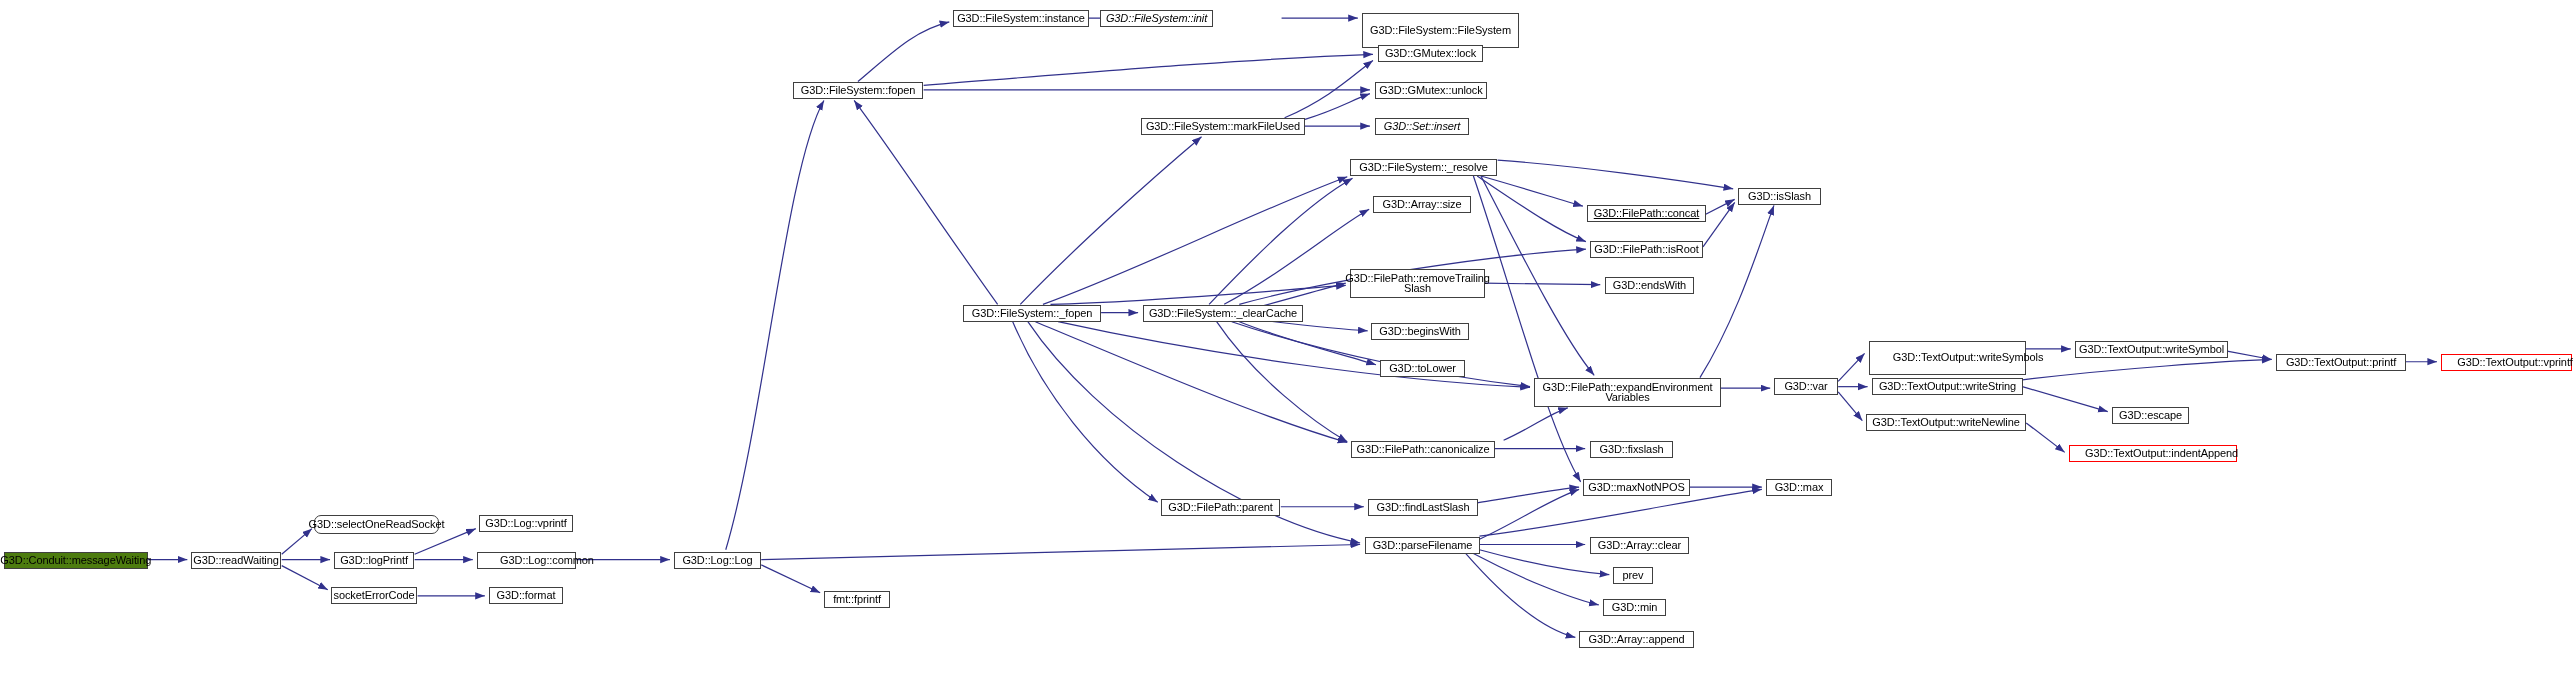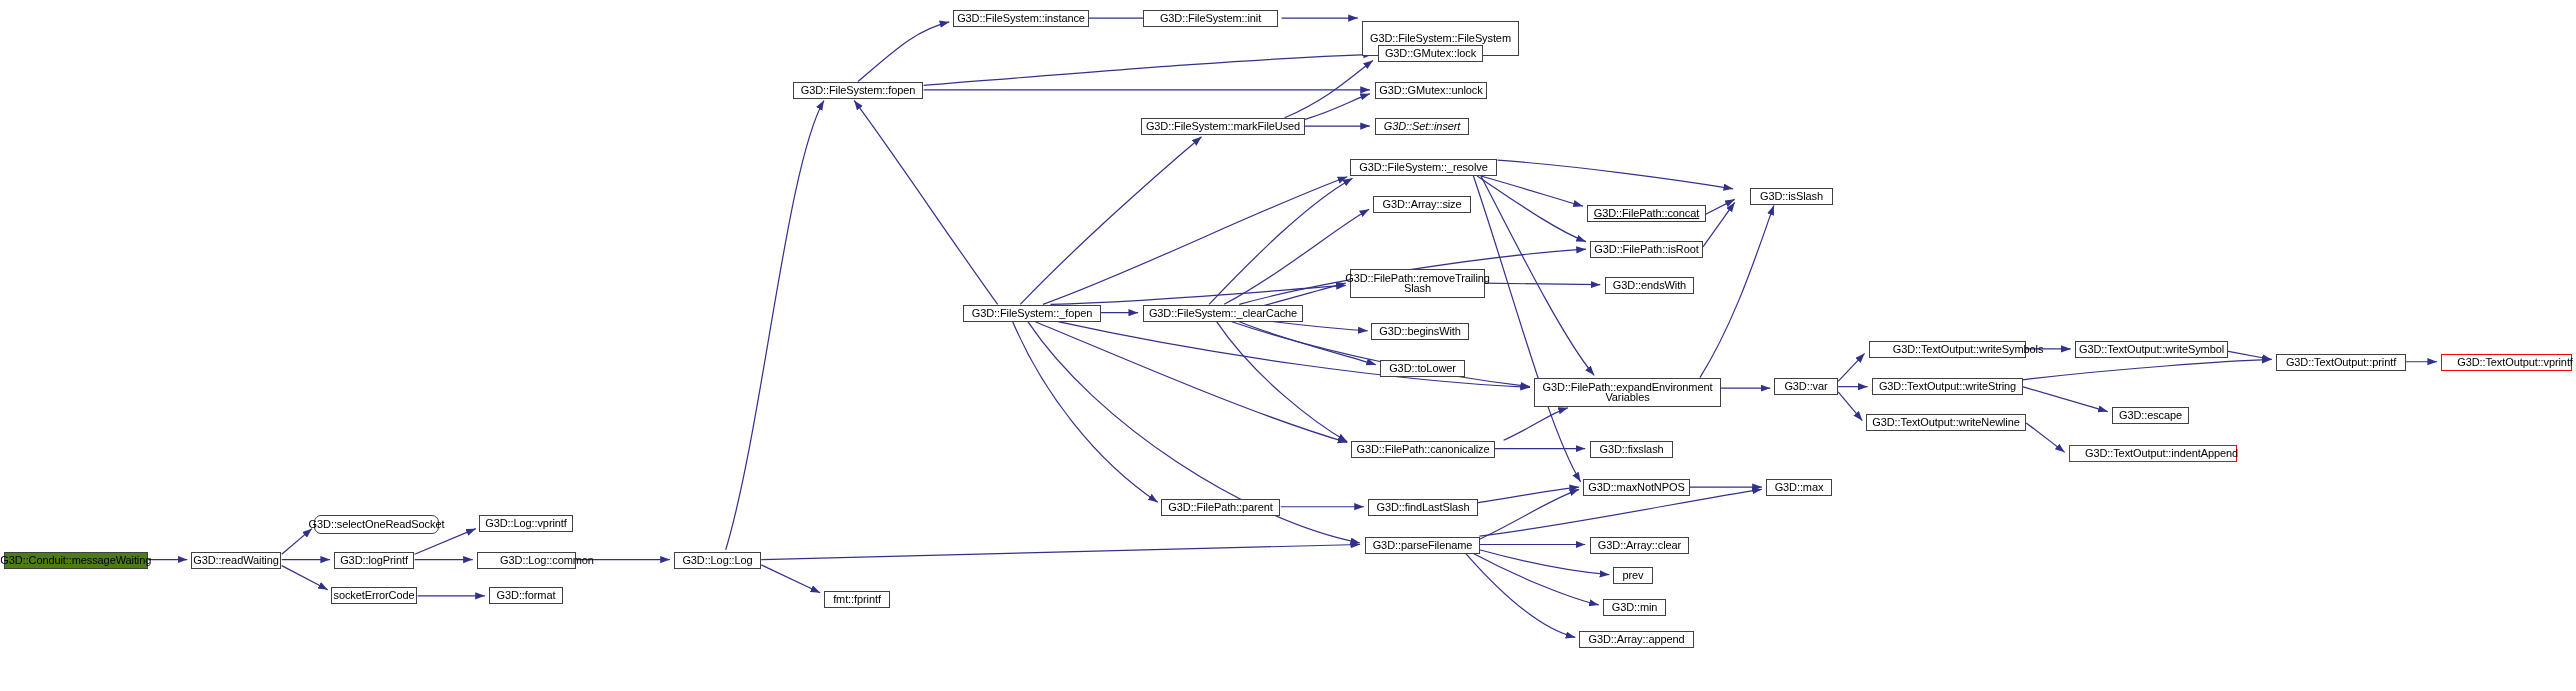--- a/index.html
+++ b/index.html
@@ -110,53 +110,53 @@
       <div class="node" style="left: 314px; top: 515px; width: 125px; height: 19px; border-radius: 7px;">G3D::selectOneReadSocket</div>
       <div class="node" style="left: 334px; top: 552px; width: 80px; height: 17.4px;">G3D::logPrintf</div>
       <div class="node" style="left: 331px; top: 587px; width: 86px; height: 17.4px;">socketErrorCode</div>
       <div class="node" style="left: 479px; top: 515px; width: 94px; height: 17.4px;">G3D::Log::vprintf</div>
       <div class="node" style="left: 477px; top: 552px; width: 99px; height: 17.4px; padding-left: 44px;">G3D::Log::common</div>
       <div class="node" style="left: 489px; top: 587px; width: 74px; height: 17.4px;">G3D::format</div>
       <div class="node" style="left: 674px; top: 552px; width: 87px; height: 17.4px;">G3D::Log::Log</div>
       <div class="node" style="left: 824px; top: 591px; width: 66px; height: 17.4px;">fmt::fprintf</div>
       <div class="node" style="left: 793px; top: 82px; width: 130px; height: 17.4px;">G3D::FileSystem::fopen</div>
       <div class="node" style="left: 953px; top: 9.8px; width: 136px; height: 17.4px;">G3D::FileSystem::instance</div>
-      <div class="node" style="left: 1143px; top: 9.8px; width: 135px; height: 17.4px;">G3D::FileSystem::init</div>
-      <div class="node" style="left: 1362px; top: 21px; width: 157px; height: 35px;">G3D::FileSystem::FileSystem</div>
+      <div class="node" style="left: 1100px; top: 9.8px; width: 113px; height: 17.4px; font-style: italic;">G3D::FileSystem::init</div>
+      <div class="node" style="left: 1362px; top: 13px; width: 157px; height: 35px;">G3D::FileSystem::FileSystem</div>
       <div class="node" style="left: 1378px; top: 45px; width: 105px; height: 17.4px;">G3D::GMutex::lock</div>
       <div class="node" style="left: 1375px; top: 82px; width: 112px; height: 17.4px;">G3D::GMutex::unlock</div>
       <div class="node" style="left: 1141px; top: 118px; width: 164px; height: 17.4px;">G3D::FileSystem::markFileUsed</div>
       <div class="node" style="left: 1375px; top: 118px; width: 94px; height: 17.4px; font-style: italic;">G3D::Set::insert</div>
       <div class="node" style="left: 963px; top: 305px; width: 138px; height: 17.4px;">G3D::FileSystem::_fopen</div>
       <div class="node" style="left: 1143px; top: 305px; width: 160px; height: 17.4px;">G3D::FileSystem::_clearCache</div>
       <div class="node" style="left: 1350px; top: 159px; width: 147px; height: 17.4px;">G3D::FileSystem::_resolve</div>
       <div class="node" style="left: 1373px; top: 196px; width: 98px; height: 17.4px;">G3D::Array::size</div>
       <div class="node" style="left: 1350px; top: 269px; width: 135px; height: 29px;">G3D::FilePath::removeTrailing
 Slash</div>
       <div class="node" style="left: 1371px; top: 323px; width: 98px; height: 17.4px;">G3D::beginsWith</div>
       <div class="node" style="left: 1380px; top: 360px; width: 85px; height: 17.4px;">G3D::toLower</div>
       <div class="node" style="left: 1351px; top: 441px; width: 144px; height: 17.4px;">G3D::FilePath::canonicalize</div>
       <div class="node" style="left: 1161px; top: 499px; width: 119px; height: 17.4px;">G3D::FilePath::parent</div>
       <div class="node" style="left: 1368px; top: 499px; width: 110px; height: 17.4px;">G3D::findLastSlash</div>
       <div class="node" style="left: 1365px; top: 537px; width: 115px; height: 17.4px;">G3D::parseFilename</div>
       <div class="node" style="left: 1587px; top: 205px; width: 119px; height: 17.4px; text-decoration: underline;">G3D::FilePath::concat</div>
       <div class="node" style="left: 1590px; top: 241px; width: 113px; height: 17.4px;">G3D::FilePath::isRoot</div>
       <div class="node" style="left: 1605px; top: 277px; width: 89px; height: 17.4px;">G3D::endsWith</div>
-      <div class="node" style="left: 1738px; top: 188px; width: 83px; height: 17.4px; margin-left: 12px;">G3D::isSlash</div>
+      <div class="node" style="left: 1738px; top: 188px; width: 83px; height: 17.4px;">G3D::isSlash</div>
       <div class="node" style="left: 1534px; top: 378px; width: 187px; height: 29px;">G3D::FilePath::expandEnvironment
 Variables</div>
       <div class="node" style="left: 1590px; top: 441px; width: 83px; height: 17.4px;">G3D::fixslash</div>
       <div class="node" style="left: 1583px; top: 479px; width: 107px; height: 17.4px;">G3D::maxNotNPOS</div>
       <div class="node" style="left: 1590px; top: 537px; width: 99px; height: 17.4px;">G3D::Array::clear</div>
       <div class="node" style="left: 1613px; top: 567px; width: 40px; height: 17.4px;">prev</div>
       <div class="node" style="left: 1603px; top: 599px; width: 63px; height: 17.4px;">G3D::min</div>
       <div class="node" style="left: 1579px; top: 631px; width: 115px; height: 17.4px;">G3D::Array::append</div>
       <div class="node" style="left: 1774px; top: 378px; width: 64px; height: 17.4px;">G3D::var</div>
       <div class="node" style="left: 1766px; top: 479px; width: 66px; height: 17.4px;">G3D::max</div>
-      <div class="node" style="left: 1869px; top: 341px; width: 157px; height: 17px; padding-left: 44px;">G3D::TextOutput::writeSymbols</div>
+      <div class="node" style="left: 1869px; top: 341px; width: 157px; height: 34px; padding-left: 44px;">G3D::TextOutput::writeSymbols</div>
       <div class="node" style="left: 1872px; top: 378px; width: 151px; height: 17.4px;">G3D::TextOutput::writeString</div>
       <div class="node" style="left: 1866px; top: 414px; width: 160px; height: 17.4px;">G3D::TextOutput::writeNewline</div>
       <div class="node" style="left: 2075px; top: 341px; width: 153px; height: 17.4px;">G3D::TextOutput::writeSymbol</div>
       <div class="node" style="left: 2112px; top: 407px; width: 77px; height: 17.4px;">G3D::escape</div>
       <div class="node alert" style="left: 2069px; top: 445px; width: 168px; height: 17.4px;">G3D::TextOutput::indentAppend</div>
       <div class="node" style="left: 2276px; top: 354px; width: 130px; height: 17.4px;">G3D::TextOutput::printf</div>
       <div class="node alert" style="left: 2441px; top: 354px; width: 131px; height: 17.4px;">G3D::TextOutput::vprintf</div>
     </div>
 </div>
 

